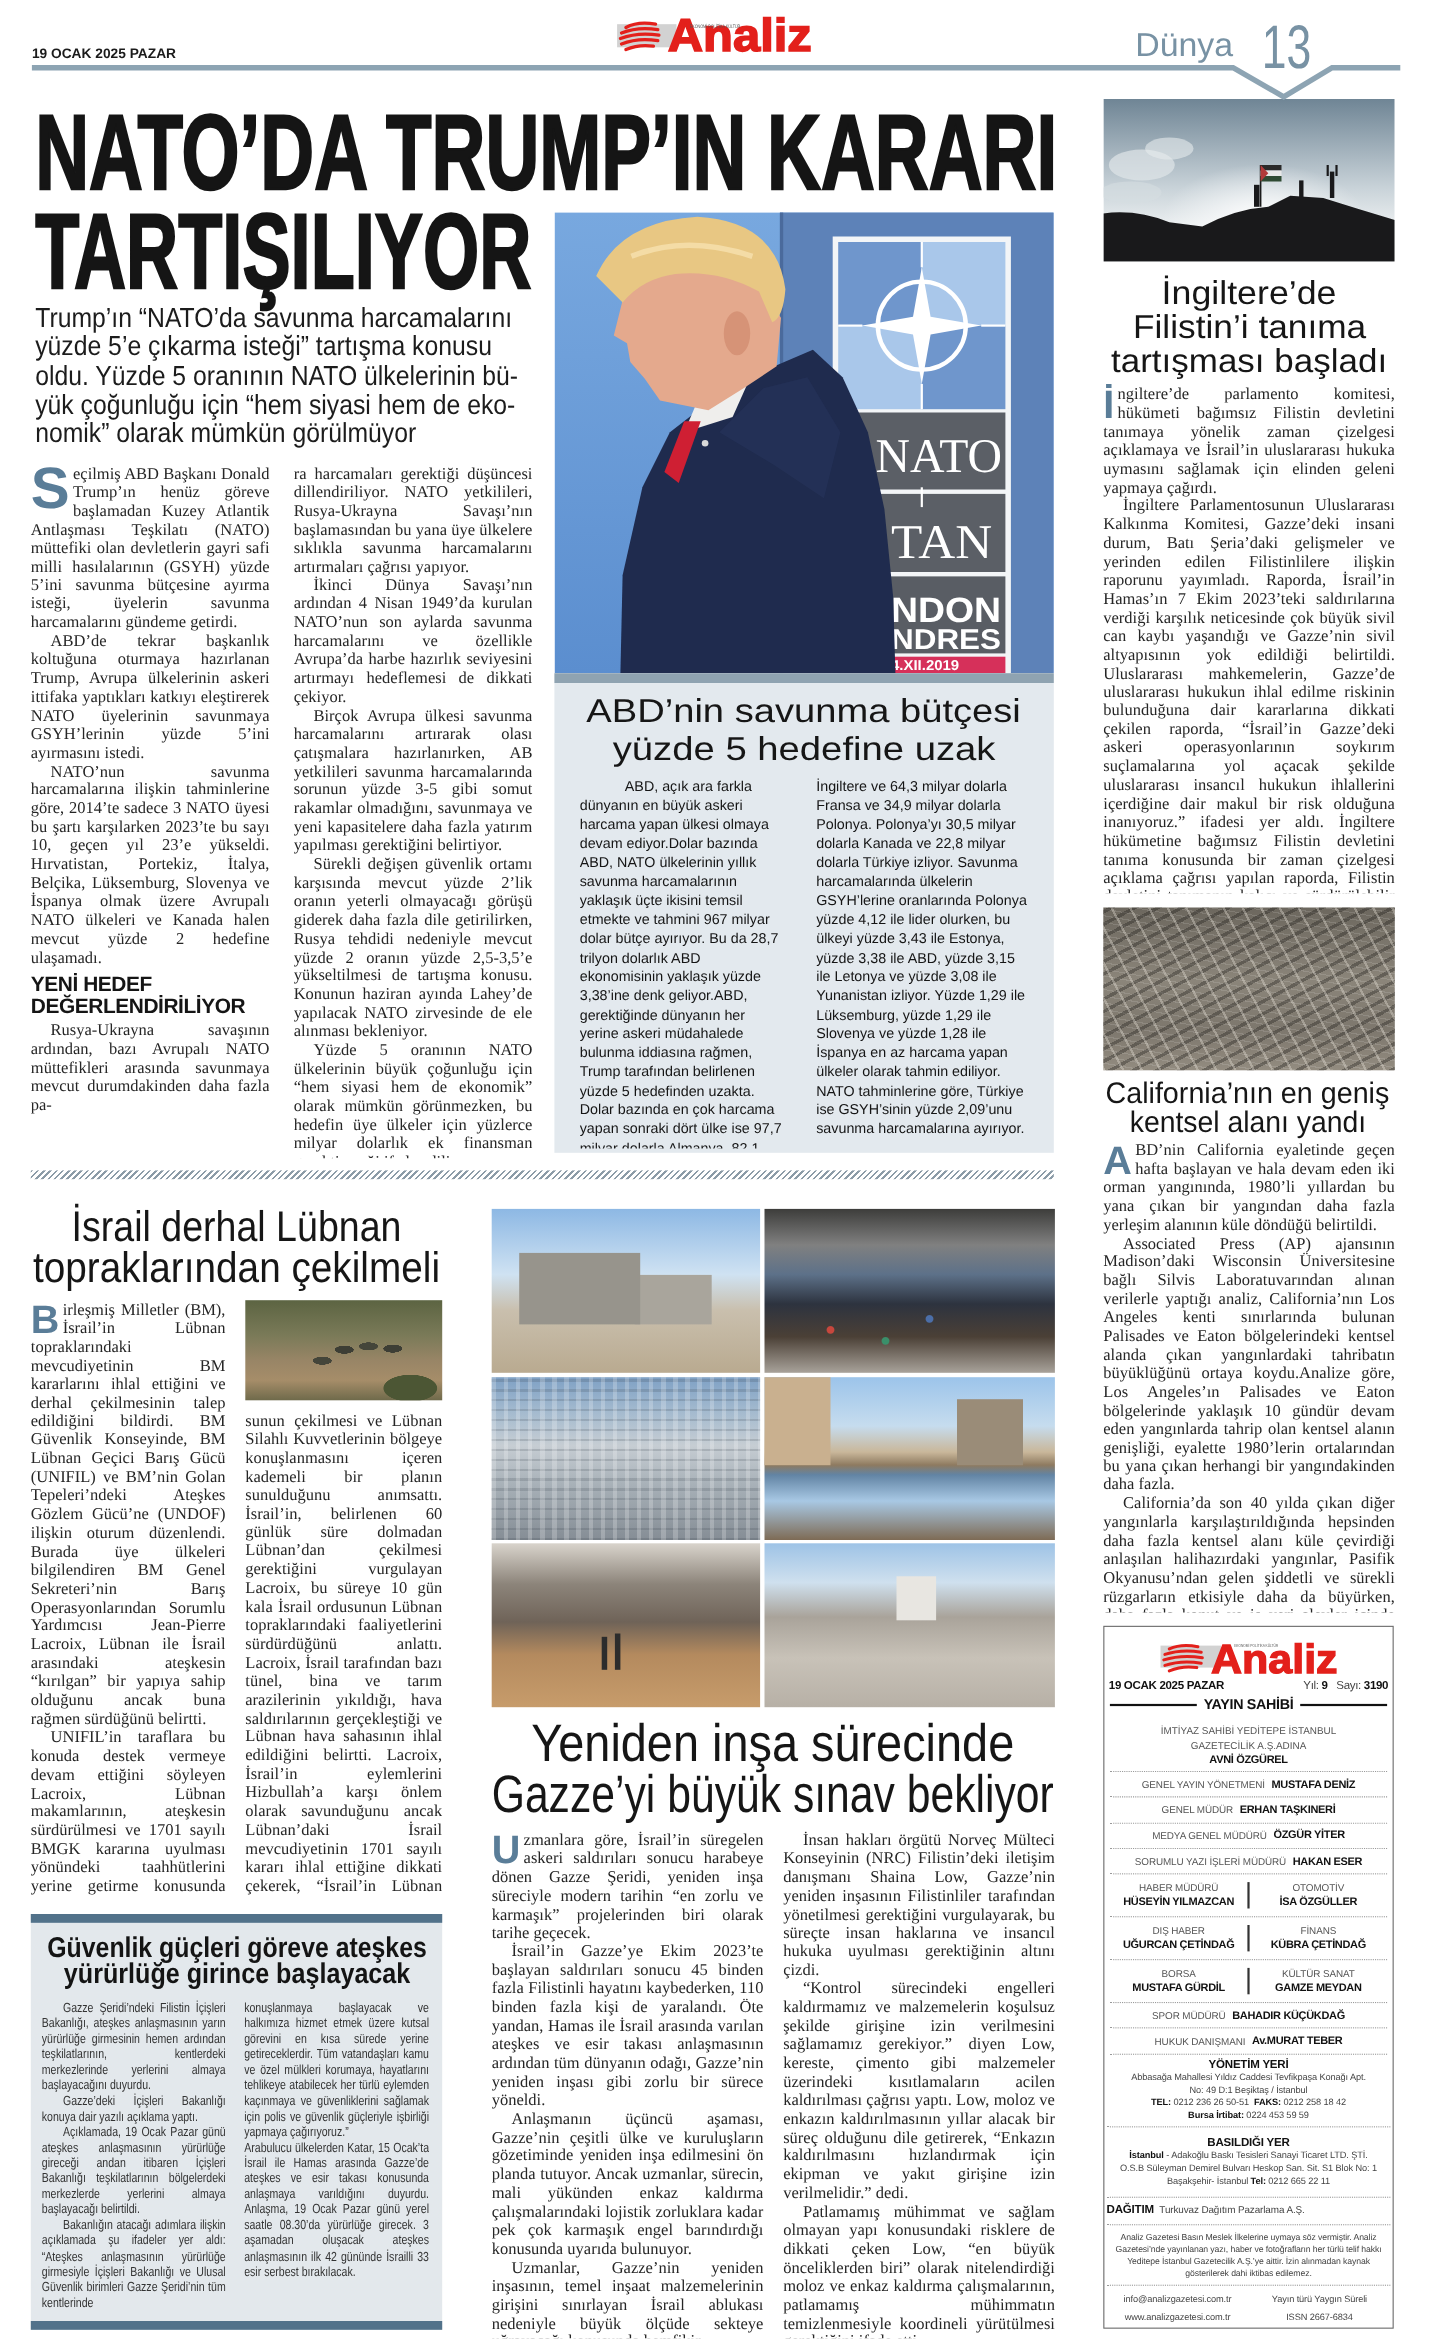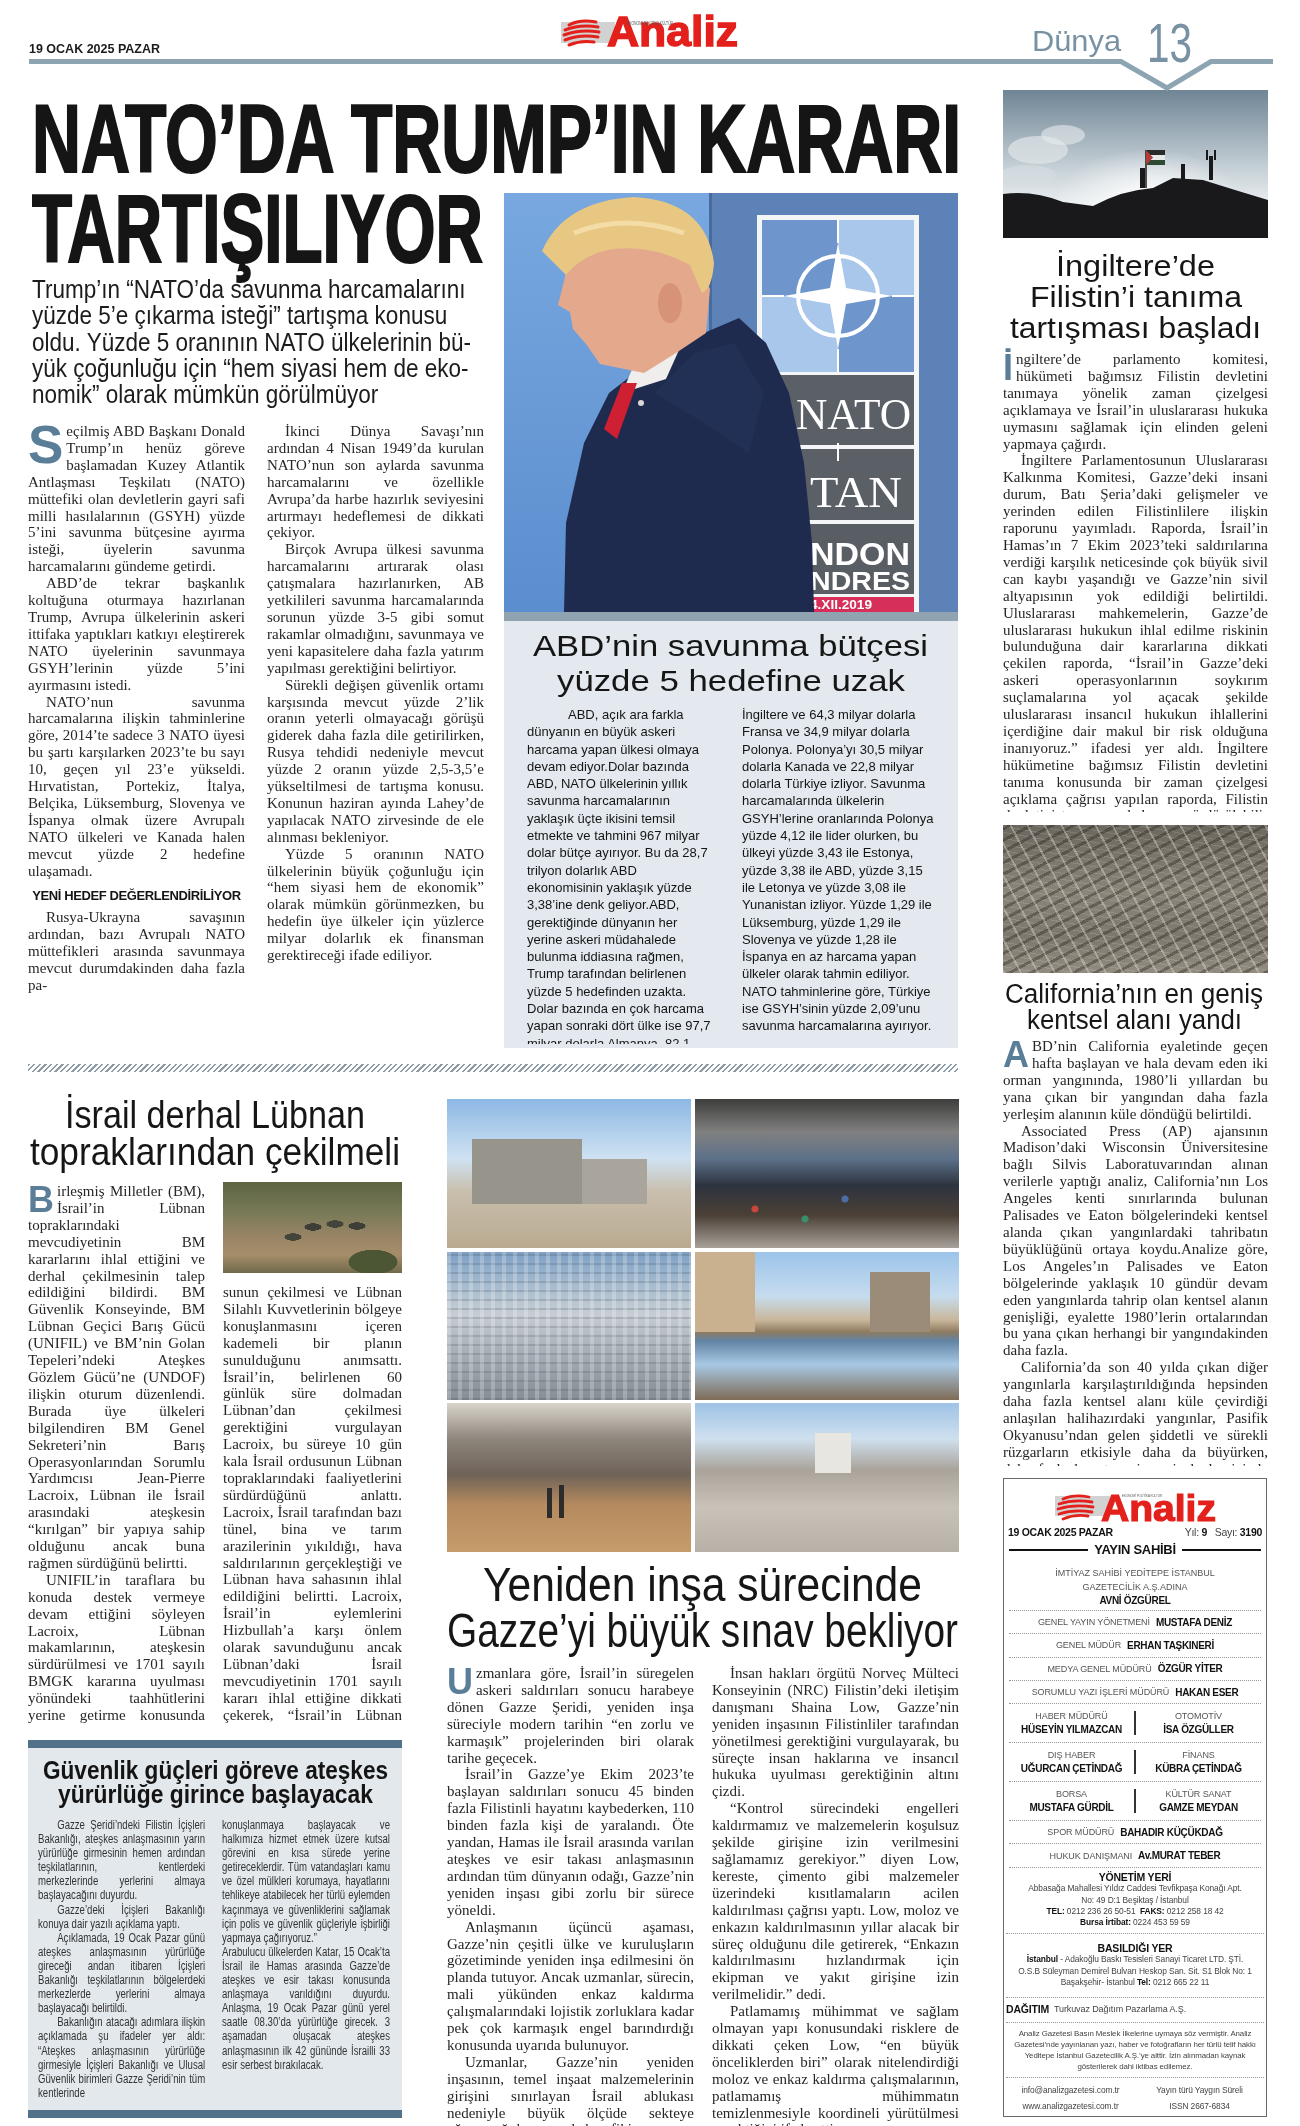--- a/index.html
+++ b/index.html
@@ -23,21 +23,21 @@
 
 .deck{left:32px;top:276px;width:520px;font-family:"Liberation Sans",sans-serif;font-size:25px;line-height:26.25px;color:#1c1c1c;transform:scaleX(0.9);transform-origin:0 0;white-space:nowrap}
 
 .col{position:absolute;overflow:hidden;font-family:"Liberation Serif",serif;font-size:15px;line-height:16.9px;color:#262626;text-align:justify;hyphens:auto}
 .col p{margin:0;text-indent:18px}
 .col p.cont{text-indent:0}
 .col p.lastjust{text-align-last:justify}
 .dc{float:left;font-family:"Liberation Sans",sans-serif;font-weight:bold;color:#5a7d98;text-indent:0}
 .dc3{font-size:53px;line-height:40px;height:40px;margin:2px 3px 0 0}
 .dc2{font-size:36px;line-height:30px;height:30px;margin:2px 3px 0 0}
-.subhead{font-family:"Liberation Sans",sans-serif;font-weight:bold;font-size:13px;line-height:20px;color:#151515;margin:7px 0 3px;text-align:center;letter-spacing:-0.4px;text-indent:0}
+.subhead{font-family:"Liberation Sans",sans-serif;font-weight:bold;font-size:19px;line-height:20px;color:#151515;margin:7px 0 3px;text-align:left;letter-spacing:-0.4px;text-indent:0}
 
 .photo{position:absolute;overflow:hidden}
 .band{position:absolute;background:#8fa3b1}
 .abd-bg{position:absolute;left:504px;top:621px;width:454px;height:427px;background:#e3e9ee}
 .sans-col{position:absolute;overflow:hidden;font-family:"Liberation Sans",sans-serif;font-size:13px;line-height:17.3px;color:#151515;text-align:left}
 .sans-col p{margin:0}
 
 .hatch{position:absolute;left:28px;top:1064px;width:930px;height:8px;background:repeating-linear-gradient(135deg,#8b9ba7 0 1.6px,transparent 1.6px 4px)}
 
 .sec-box{position:absolute;left:28px;top:1740px;width:374px;height:378px;background:#e3e8ec}
@@ -230,20 +230,21 @@
 </div>
 
 <div class="col" style="left:28px;top:423px;width:217px;height:630px">
   <p class="cont"><span class="dc dc3">S</span><span>eçilmiş ABD Başkanı Donald Trump’ın henüz göreve başlamadan Kuzey Atlantik Antlaşması Teşkilatı (NATO) müttefiki olan devletlerin gayri safi milli hasılalarının (GSYH) yüzde 5’ini savunma bütçesine ayırma isteği, üyelerin savunma harcamalarını gündeme getirdi.</span></p>
   <p>ABD’de tekrar başkanlık koltuğuna oturmaya hazırlanan Trump, Avrupa ülkelerinin askeri ittifaka yaptıkları katkıyı eleştirerek NATO üyelerinin savunmaya GSYH’lerinin yüzde 5’ini ayırmasını istedi.</p>
   <p>NATO’nun savunma harcamalarına ilişkin tahminlerine göre, 2014’te sadece 3 NATO üyesi bu şartı karşılarken 2023’te bu sayı 10, geçen yıl 23’e yükseldi. Hırvatistan, Portekiz, İtalya, Belçika, Lüksemburg, Slovenya ve İspanya olmak üzere Avrupalı NATO ülkeleri ve Kanada halen mevcut yüzde 2 hedefine ulaşamadı.</p>
   <div class="subhead">YENİ HEDEF DEĞERLENDİRİLİYOR</div>
   <p class="lastjust">Rusya-Ukrayna savaşının ardından, bazı Avrupalı NATO müttefikleri arasında savunmaya mevcut durumdakinden daha fazla pa-</p>
 </div>
 <div class="col" style="left:267px;top:423px;width:217px;height:630px">
+  <p class="cont">ra harcamaları gerektiği düşüncesi dillendiriliyor. NATO yetkilileri, Rusya-Ukrayna Savaşı’nın başlamasından bu yana üye ülkelere sıklıkla savunma harcamalarını artırmaları çağrısı yapıyor.</p>
   <p>İkinci Dünya Savaşı’nın ardından 4 Nisan 1949’da kurulan NATO’nun son aylarda savunma harcamalarını ve özellikle Avrupa’da harbe hazırlık seviyesini artırmayı hedeflemesi de dikkati çekiyor.</p>
   <p>Birçok Avrupa ülkesi savunma harcamalarını artırarak olası çatışmalara hazırlanırken, AB yetkilileri savunma harcamalarında sorunun yüzde 3-5 gibi somut rakamlar olmadığını, savunmaya ve yeni kapasitelere daha fazla yatırım yapılması gerektiğini belirtiyor.</p>
   <p>Sürekli değişen güvenlik ortamı karşısında mevcut yüzde 2’lik oranın yeterli olmayacağı görüşü giderek daha fazla dile getirilirken, Rusya tehdidi nedeniyle mevcut yüzde 2 oranın yüzde 2,5-3,5’e yükseltilmesi de tartışma konusu. Konunun haziran ayında Lahey’de yapılacak NATO zirvesinde de ele alınması bekleniyor.</p>
   <p>Yüzde 5 oranının NATO ülkelerinin büyük çoğunluğu için “hem siyasi hem de ekonomik” olarak mümkün görünmezken, bu hedefin üye ülkeler için yüzlerce milyar dolarlık ek finansman gerektireceği ifade ediliyor.</p>
 </div>
 
 <div class="sans-col" style="left:527px;top:706px;width:188px;height:338px">
   <p style="text-indent:41px">ABD, açık ara farkla dünyanın en büyük askeri harcama yapan ülkesi olmaya devam ediyor.Dolar bazında ABD, NATO ülkelerinin yıllık savunma harcamalarının yaklaşık üçte ikisini temsil etmekte ve tahmini 967 milyar dolar bütçe ayırıyor. Bu da 28,7 trilyon dolarlık ABD ekonomisinin yaklaşık yüzde 3,38’ine denk geliyor.ABD, gerektiğinde dünyanın her yerine askeri müdahalede bulunma iddiasına rağmen, Trump tarafından belirlenen yüzde 5 hedefinden uzakta. Dolar bazında en çok harcama yapan sonraki dört ülke ise 97,7 milyar dolarla Almanya, 82,1 milyar dolarla</p>
 </div>
 <div class="sans-col" style="left:742px;top:706px;width:196px;height:338px">

